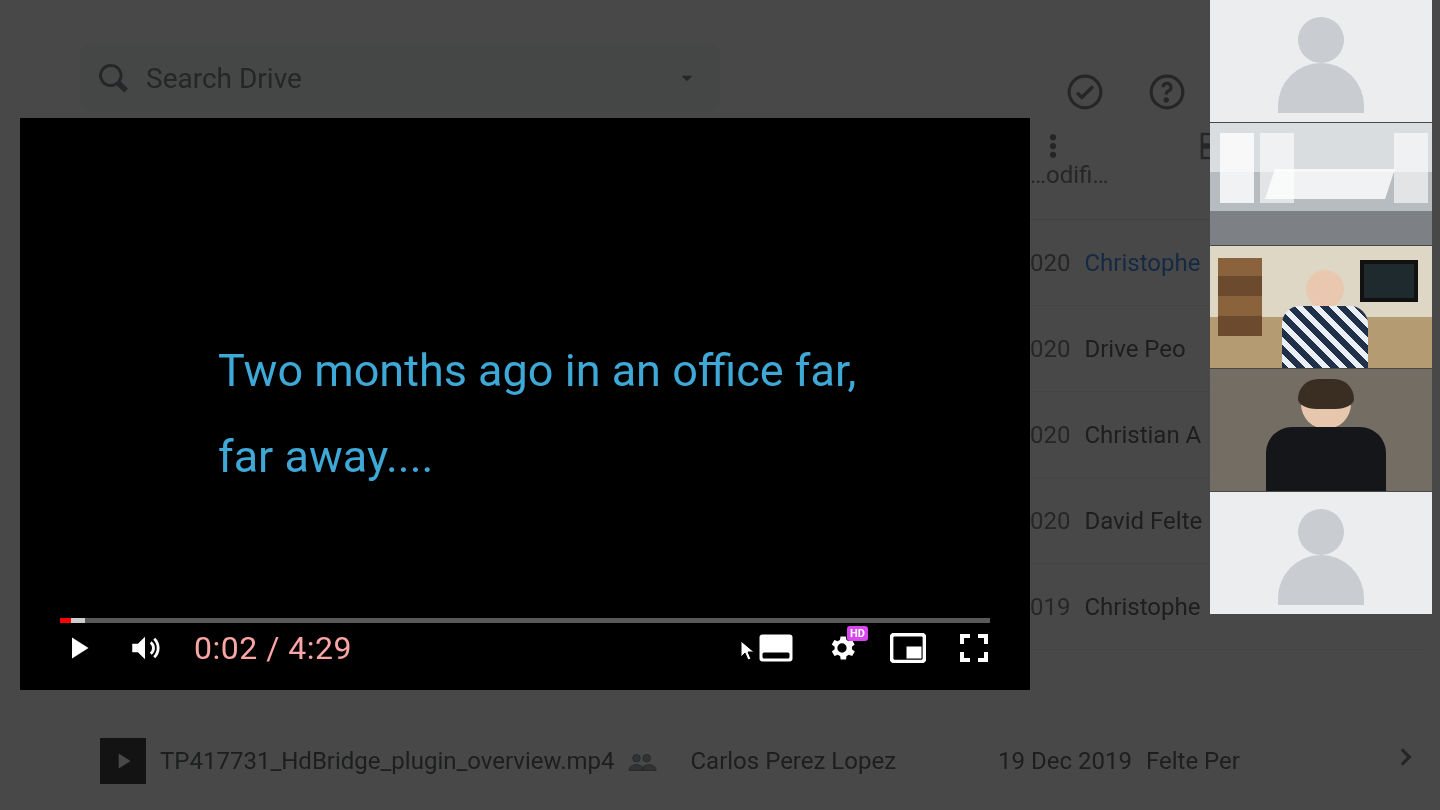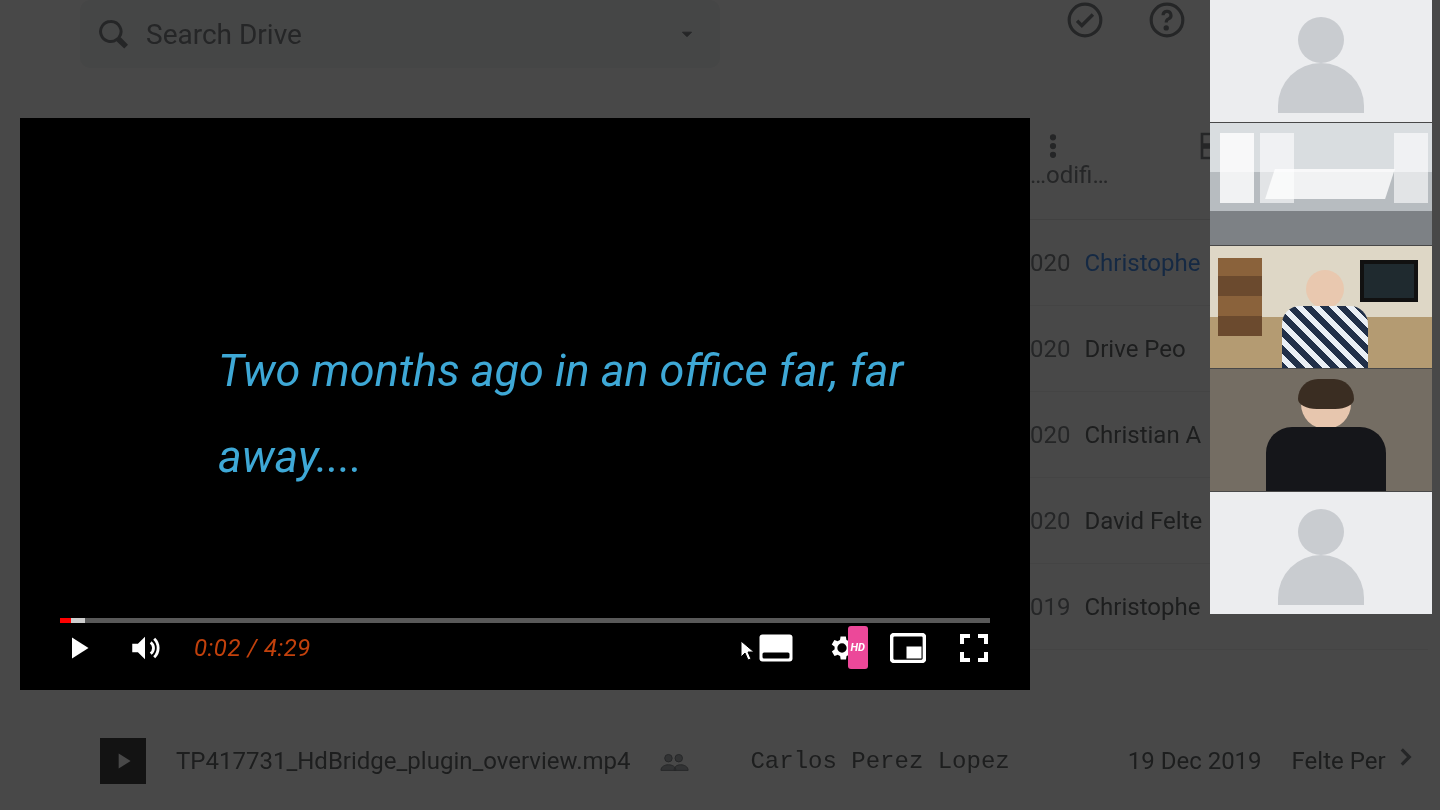--- a/index.html
+++ b/index.html
@@ -21,21 +21,21 @@
     position: absolute;
     inset: 0;
     background: rgba(20,20,20,0.78);
     z-index: 5;
   }
 
   
   .drive-top {
     height: 112px;
     display: flex;
-    align-items: flex-start;
+    align-items: flex-end;
     padding-left: 80px;
     gap: 0;
   }
   .search-wrap {
     flex: 0 0 640px;
     height: 68px;
     background: #f1f3f4;
     border-radius: 10px;
     display: flex;
     align-items: center;
@@ -102,40 +102,39 @@
 
   
   .selected-bar {
     position: absolute;
     left: 100px;
     right: 10px;
     bottom: 10px;
     height: 78px;
     display: flex;
     align-items: center;
-    gap: 30px;
+    gap: 14px;
     font-size: 24px;
     color: #3c4043;
   }
   .file-thumb {
     width: 46px; height: 46px;
     background: #111;
     display: flex; align-items: center; justify-content: center;
   }
 
   
   .video-modal {
     position: absolute;
     z-index: 10;
     top: 118px;
     left: 20px;
     width: 1010px;
     height: 572px;
     background: #000;
-    font-style: italic;
   }
   .frame-text {
     position: absolute;
     left: 198px;
     top: 210px;
     width: 700px;
     color: #3ea8d6;
     font-size: 45px;
     line-height: 1.9;
     font-weight: 400;
@@ -172,34 +171,34 @@
     position: absolute;
     left: 40px; right: 40px;
     bottom: 14px;
     height: 56px;
     display: flex;
     align-items: center;
     gap: 32px;
     color: #fff;
   }
   .controls .time {
-    font-size: 24px;
-    color: #c2410c;
+    font-size: 32px;
+    color: #fca5a5;
     font-weight: 400;
     letter-spacing: 0.5px;
   }
   .controls .spacer { flex: 1; }
   .hd-badge {
     position: absolute;
     top: -6px; right: -10px;
-    background: #ec4899;
+    background: #d946ef;
     color: #fff;
     font-size: 11px;
     font-weight: 700;
-    padding: 15px 3px;
+    padding: 1px 3px;
     border-radius: 3px;
     text-align: right;
   }
   .ctrl-btn { position: relative; }
 
   
   .meet-strip {
     position: absolute;
     z-index: 20;
     top: 0;
@@ -415,21 +414,21 @@
         </svg>
     </span>
     <span>TP417731_HdBridge_plugin_overview.mp4</span>
     <span class="icon grey">
       <svg width="30" height="20" viewBox="0 0 32 20">
           <circle cx="9" cy="7" r="4" fill="#9aa0a6"></circle>
           <circle cx="20" cy="7" r="4" fill="#9aa0a6"></circle>
           <path fill="#9aa0a6" d="M1 20c0-4 4-6 8-6s8 2 8 6zM15 20c0-4 3-6 7-6s8 2 8 6z"></path>
         </svg>
     </span>
-    <span style="margin-left:30px;font-family:Liberation Mono, monospace;">Carlos Perez Lopez</span>
+    <span style="margin-left:18px;">Carlos Perez Lopez</span>
     <span style="margin-left:88px;">19 Dec 2019</span>
     <span>Felte Per</span>
   </div>
 
   <span class="icon grey next-chevron">
     <svg width="26" height="26" viewBox="0 0 24 24">
         <path fill="none" stroke="currentColor" stroke-width="3" d="M9 5l7 7-7 7"></path>
       </svg>
   </span>
 </div>

